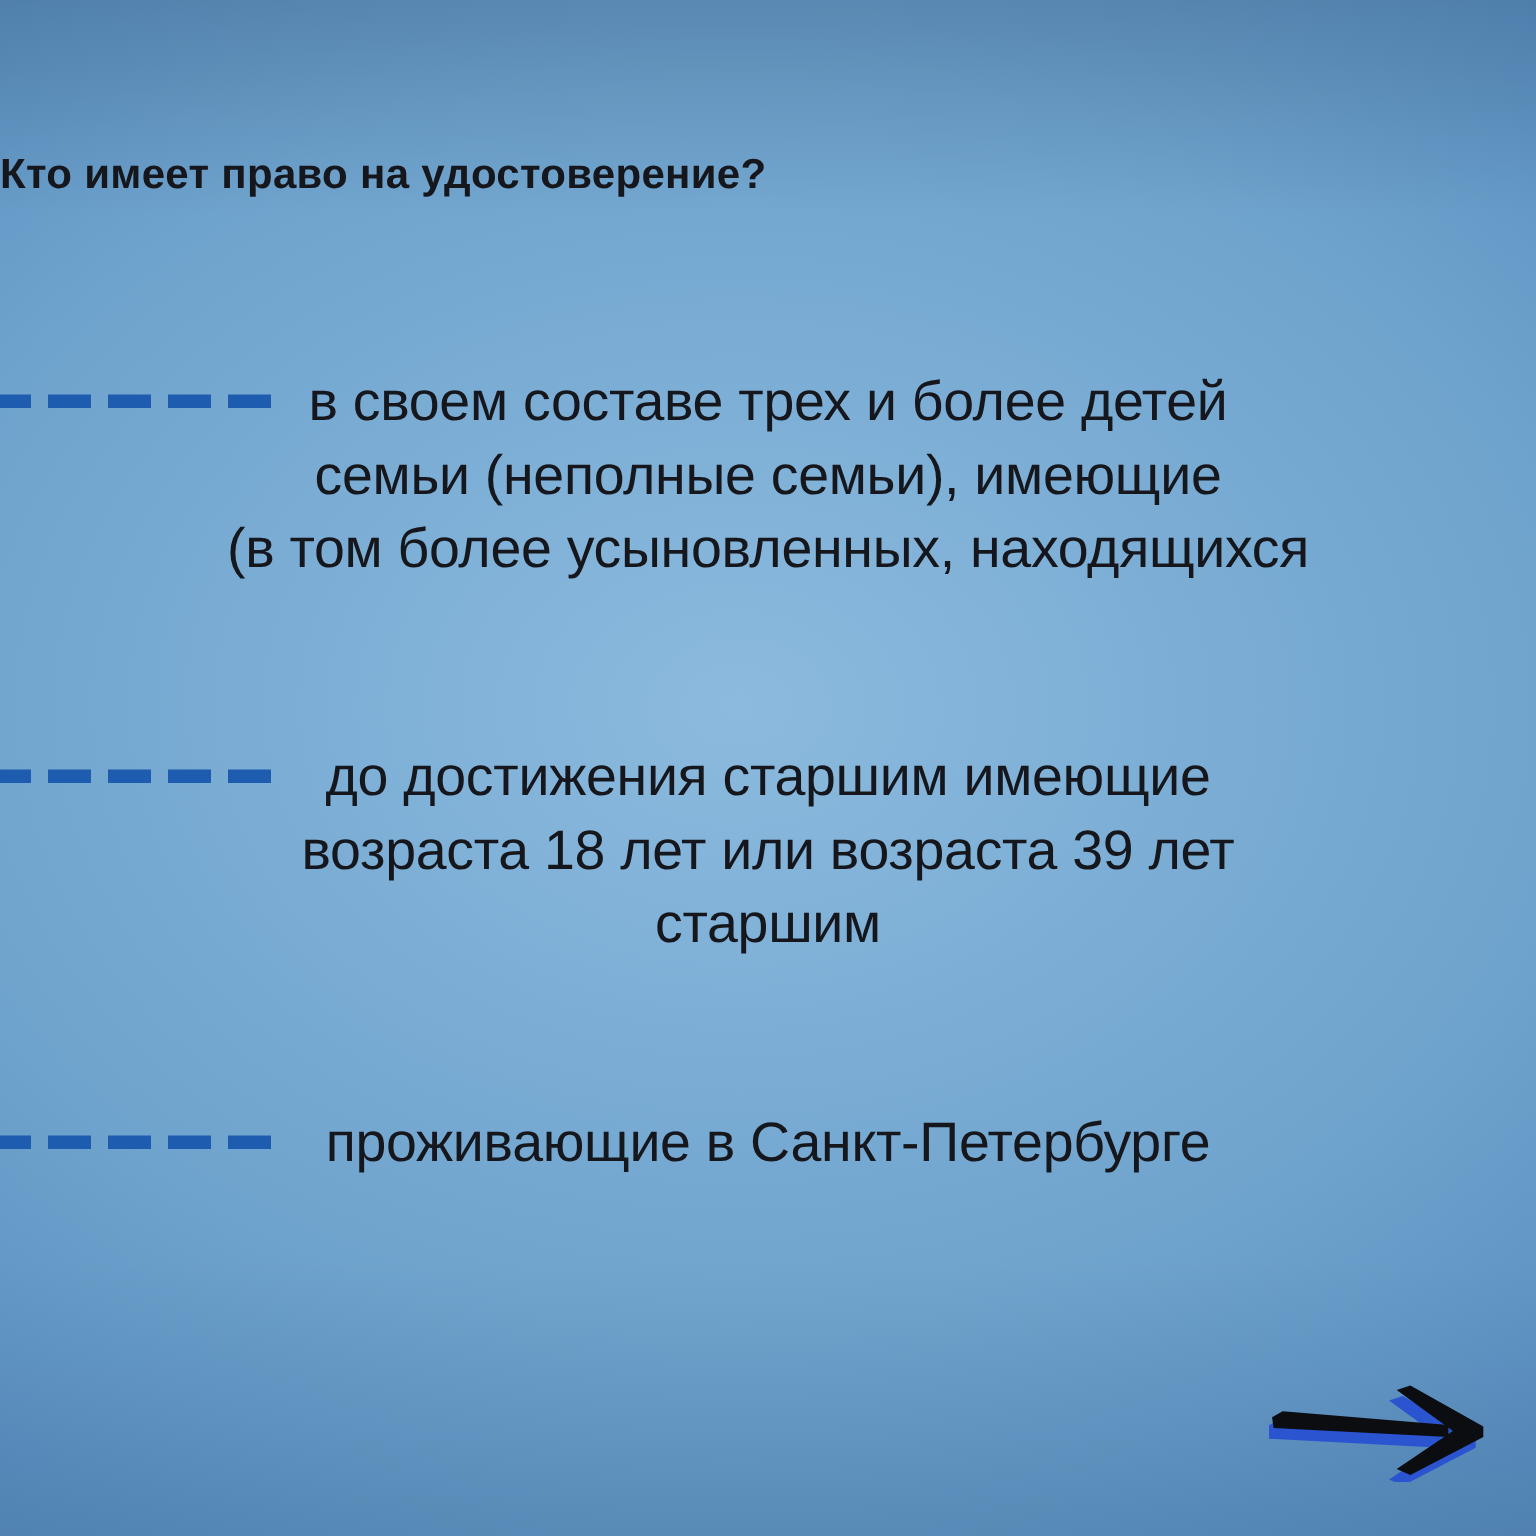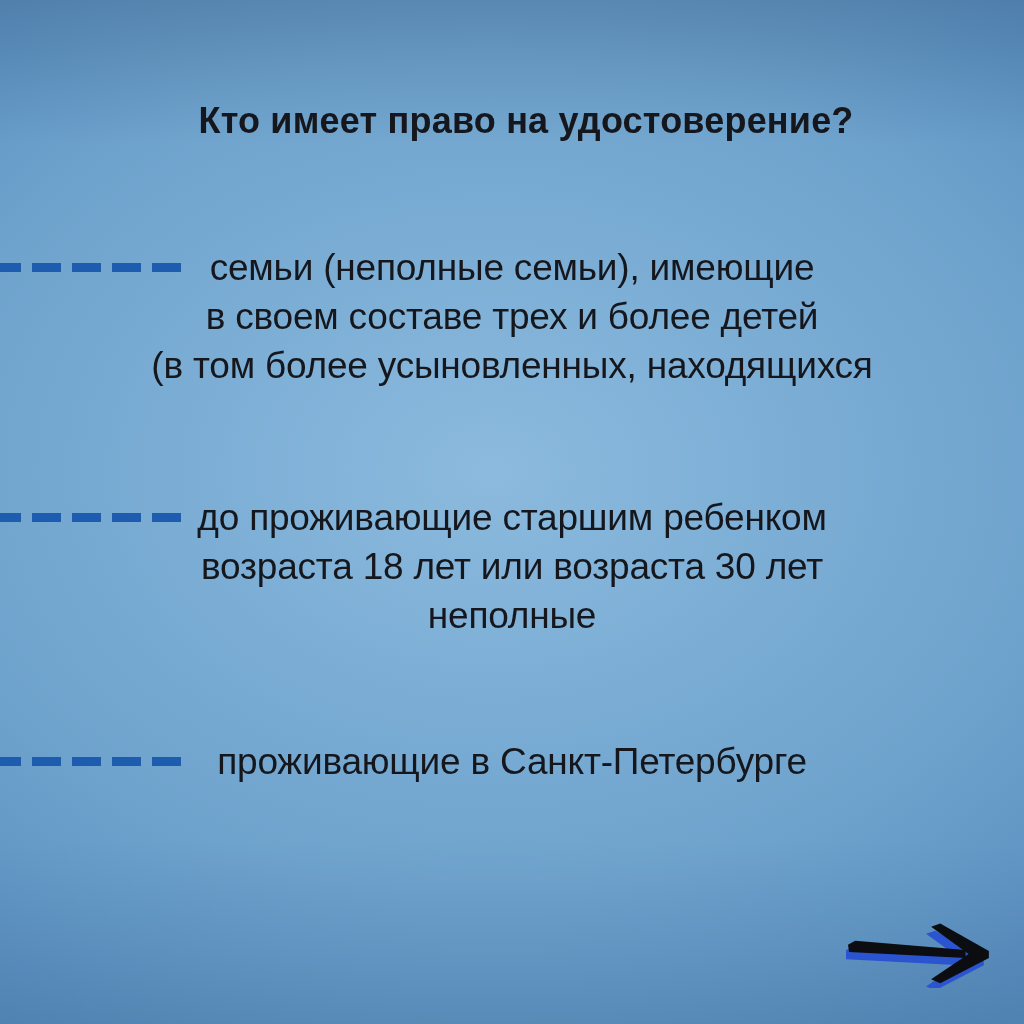--- a/index.html
+++ b/index.html
@@ -23,26 +23,24 @@
     background:
       linear-gradient(180deg, rgba(20,42,72,0.18) 0%, rgba(20,42,72,0) 14%,
                       rgba(20,42,72,0) 82%, rgba(20,42,72,0.10) 100%),
       radial-gradient(ellipse 115% 85% at 48% 46%,
         var(--bg-center) 0%, var(--bg-mid) 48%, #5a8fc0 72%, var(--bg-edge) 100%);
     overflow:hidden;
   }
   .title{
     position:absolute;
     top:100px;left:0;right:0;
-    text-align:center;
-    font-size:36px;
+    font-size:28px;
     font-weight:bold;
     letter-spacing:0.2px;
     color:var(--text);
-    padding-left:28px;
   }
   .bullet{
     position:absolute;
     left:0;right:0;
   }
   .bullet-1{top:243px;}
   .bullet-2{top:493px;}
   .bullet-3{top:737px;}
   .dash-line{
     position:absolute;
@@ -70,32 +68,32 @@
 </head>
 <body>
 
 <div class="slide">
 
   <h1 class="title">Кто имеет право на удостоверение?</h1>
 
   <div class="bullet bullet-1">
     <span class="dash-line"></span>
     <div class="bullet-text">
+      <span class="bullet-line">в своем составе трех и более детей</span>
       <span class="bullet-line">семьи (неполные семьи), имеющие</span>
-      <span class="bullet-line">в своем составе трех и более детей</span>
       <span class="bullet-line">(в том более усыновленных, находящихся</span>
     </div>
   </div>
 
   <div class="bullet bullet-2">
     <span class="dash-line"></span>
     <div class="bullet-text">
-      <span class="bullet-line">до проживающие старшим ребенком</span>
-      <span class="bullet-line">возраста 18 лет или возраста 30 лет</span>
-      <span class="bullet-line">неполные</span>
+      <span class="bullet-line">до достижения старшим имеющие</span>
+      <span class="bullet-line">возраста 18 лет или возраста 39 лет</span>
+      <span class="bullet-line">старшим</span>
     </div>
   </div>
 
   <div class="bullet bullet-3">
     <span class="dash-line"></span>
     <div class="bullet-text">
       <span class="bullet-line">проживающие в Санкт-Петербурге</span>
     </div>
   </div>
 

